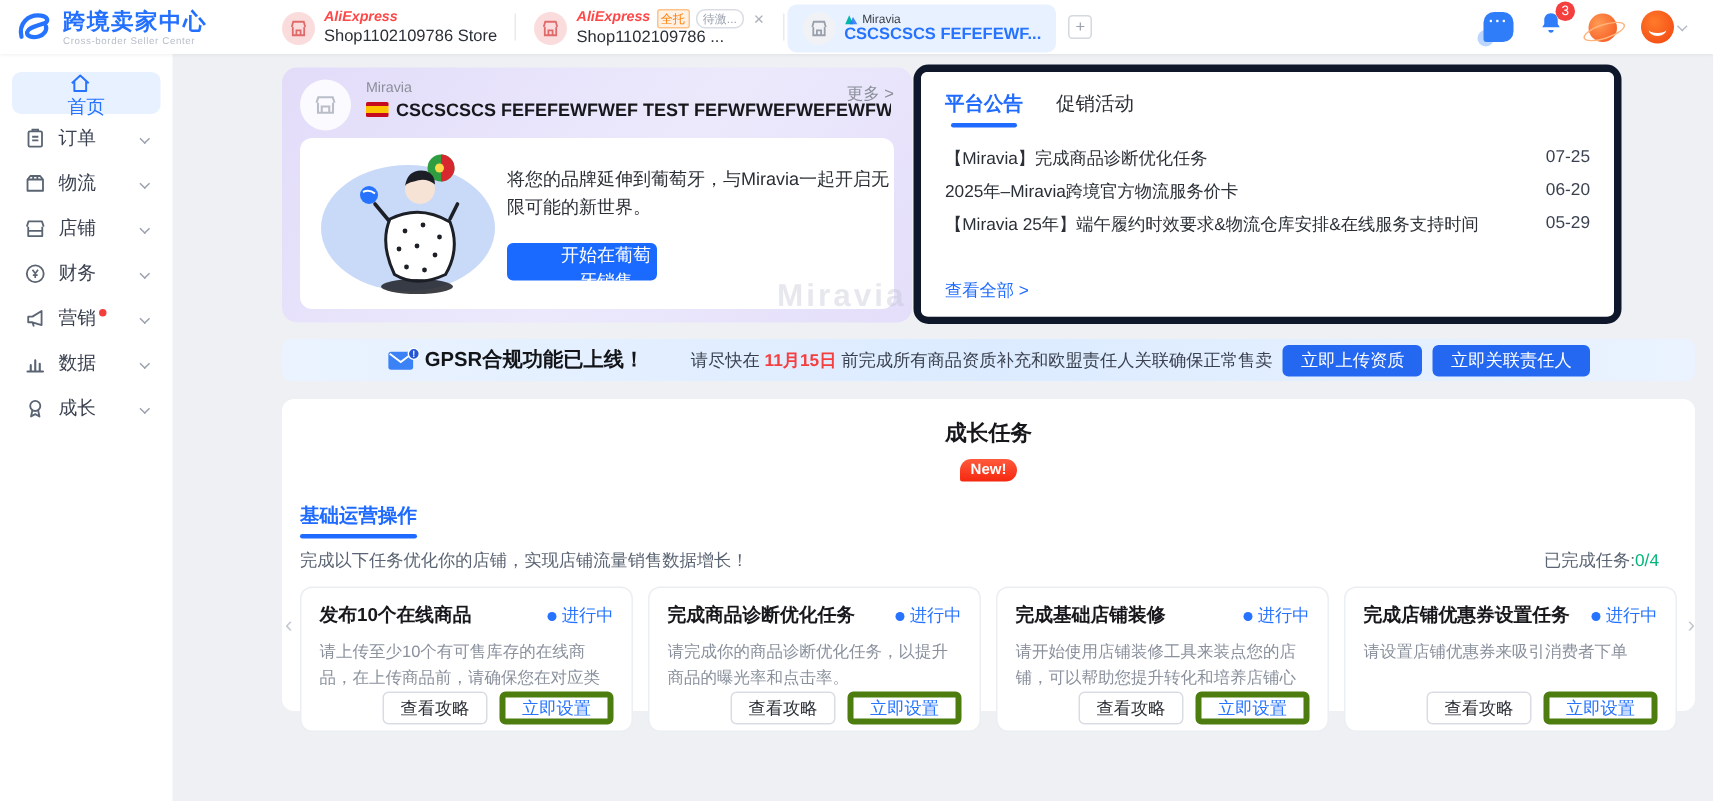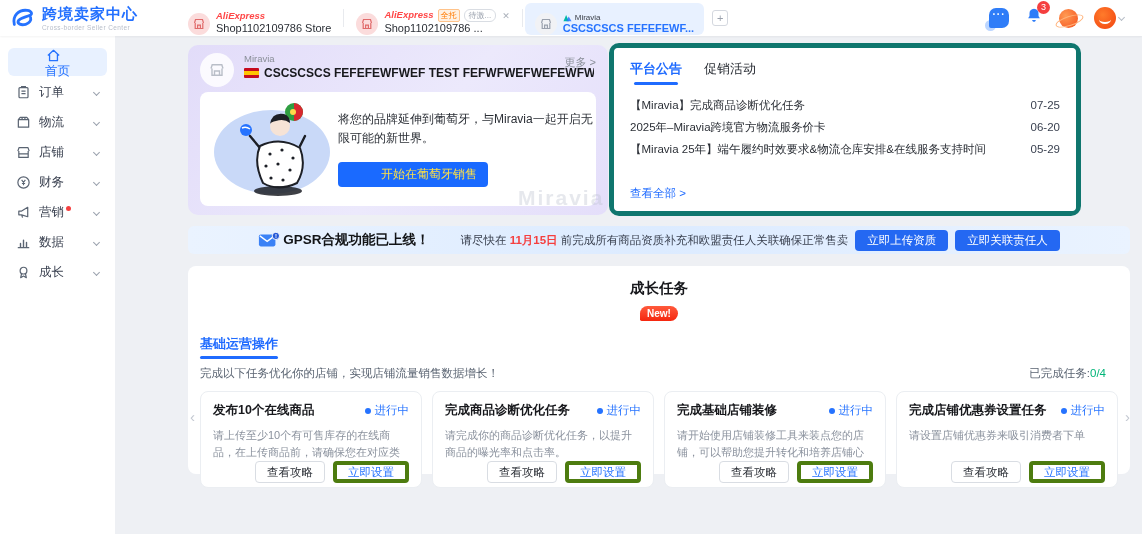--- a/index.html
+++ b/index.html
@@ -5,21 +5,21 @@
   * { margin:0; padding:0; box-sizing:border-box; }
   html,body { width:1142px; height:534px; overflow:hidden; }
   body { font-family:"Liberation Sans","DejaVu Sans",sans-serif; background:#eef0f4; position:relative; }
   .page { position:relative; width:1142px; height:534px; }
 
   
   .header { position:absolute; left:0; top:0; width:1142px; height:36px; background:#fff; z-index:20; display:flex; align-items:center; box-shadow:0 1px 2px rgba(0,0,0,.05); }
   .brand { display:flex; align-items:center; gap:6px; padding:0 12px 0 10px; min-width:178px; }
   .brand-text .t { font-size:15px; font-weight:bold; color:#2370ff; letter-spacing:1px; }
   .brand-text .s { font-size:6.5px; color:#b8bec9; letter-spacing:.4px; }
-  .store-tab { display:flex; align-items:flex-end; gap:6px; padding:0 10px; height:32px; margin-top:2px; border-radius:6px; cursor:pointer; }
+  .store-tab { display:flex; align-items:center; gap:6px; padding:0 10px; height:32px; margin-top:2px; border-radius:6px; cursor:pointer; }
   .store-tab.active { background:#e8f1ff; }
   .tab-divider { width:1px; height:18px; background:#e8eaee; margin:0 2px; }
   .tab-ico { width:22px; height:22px; border-radius:50%; display:flex; align-items:center; justify-content:center; flex:0 0 22px; }
   .tab-ico.red { background:#fbdcdc; color:#e06a6a; }
   .tab-ico.grey { background:#f1f2f5; color:#9aa1ad; }
   .tab-lines { display:flex; flex-direction:column; line-height:1.15; }
   .tab-top { display:flex; align-items:center; gap:4px; }
   .ae-logo { font-size:9.5px; font-weight:bold; color:#ff4747; font-style:italic; }
   .badge-full { font-size:8px; color:#ff7a00; background:#fff1e3; border:1px solid #ffc38a; border-radius:2px; padding:0 2px; line-height:11px; }
   .badge-wait { font-size:8px; color:#9aa1ad; background:#fff; border:1px solid #d9dde3; border-radius:6px; padding:0 4px; line-height:11px; }
@@ -55,24 +55,24 @@
   .sc-head { position:absolute; left:12px; top:8px; display:flex; gap:10px; }
   .sc-avatar { width:34px; height:34px; border-radius:50%; background:rgba(255,255,255,.85); color:#b9bec8; display:flex; align-items:center; justify-content:center; }
   .sc-platform { font-size:9.5px; color:#8a8f99; margin-bottom:2px; }
   .sc-name-row { display:flex; align-items:center; gap:5px; }
   .flag-es { width:15px; height:10px; flex:0 0 15px; background:linear-gradient(180deg,#c60b1e 0 27%,#ffc400 27% 73%,#c60b1e 73%); border-radius:1px; }
   .sc-name { font-size:12px; font-weight:bold; color:#17181c; white-space:nowrap; max-width:330px; overflow:hidden; }
   .sc-more { position:absolute; right:12px; top:10px; font-size:11px; color:#8a8f99; cursor:pointer; }
   .sc-inner { position:absolute; left:12px; right:12px; top:47px; bottom:9px; background:#fff; border-radius:8px; overflow:hidden; }
   .sc-inner .illus { position:absolute; left:8px; top:4px; }
   .sc-promo { position:absolute; left:138px; top:18px; width:255px; font-size:12px; color:#2b2f36; line-height:1.6; }
-  .sc-cta { position:absolute; left:138px; top:70px; width:150px; height:25px; background:#1a6aff; color:#fde047; font-size:12px; border:none; border-radius:4px; cursor:pointer;padding-left:32px; }
-
-  
-  .annotation { position:absolute; left:609px; top:43px; width:472px; height:173px; border:5px solid #0f766e; border-radius:10px; z-index:4; }
+  .sc-cta { position:absolute; left:138px; top:70px; width:100px; height:25px; background:#1a6aff; color:#ffffff; font-size:12px; border:none; border-radius:4px; cursor:pointer;padding-left:32px; }
+
+  
+  .annotation { position:absolute; left:609px; top:43px; width:472px; height:173px; border:5px solid #0f172a; border-radius:10px; z-index:4; }
   .announce { position:absolute; inset:0; background:#fff; border-radius:4px; padding:12px 16px; }
   .an-tabs { display:flex; gap:22px; align-items:center; }
   .an-tab { font-size:13px; color:#2b2f36; cursor:pointer; }
   .an-tab.on { color:#1f6bff; font-weight:bold; position:relative; }
   .an-tab.on::after { content:""; position:absolute; left:4px; right:4px; bottom:-7px; height:3px; background:#1f6bff; border-radius:2px; }
   .an-list { margin-top:16px; }
   .an-item { display:flex; align-items:center; height:22px; font-size:11.5px; color:#2b2f36; cursor:pointer; }
   .an-title { flex:1; white-space:nowrap; overflow:hidden; }
   .an-date { margin-left:10px; color:#3a4150; }
   .an-all { position:absolute; left:16px; bottom:10px; font-size:11.5px; color:#1f6bff; cursor:pointer; }

